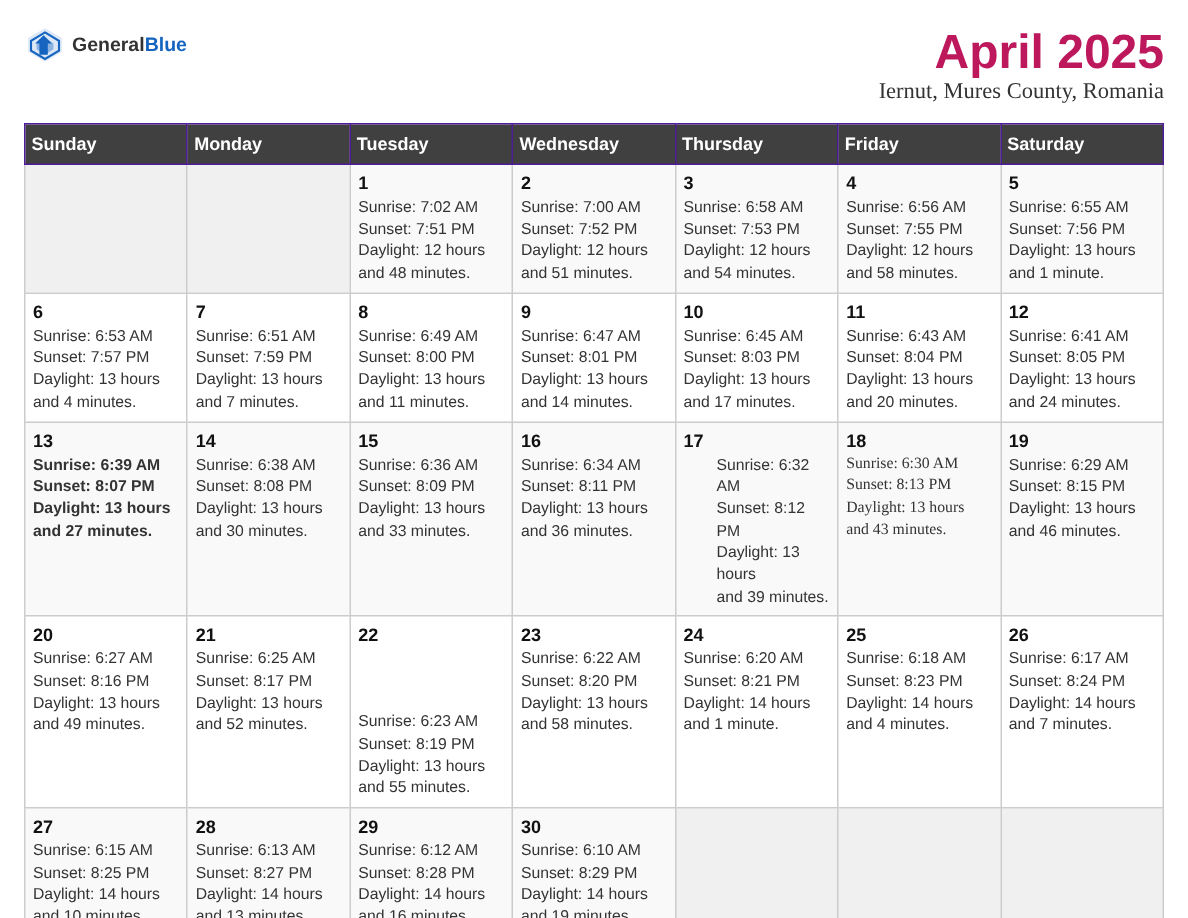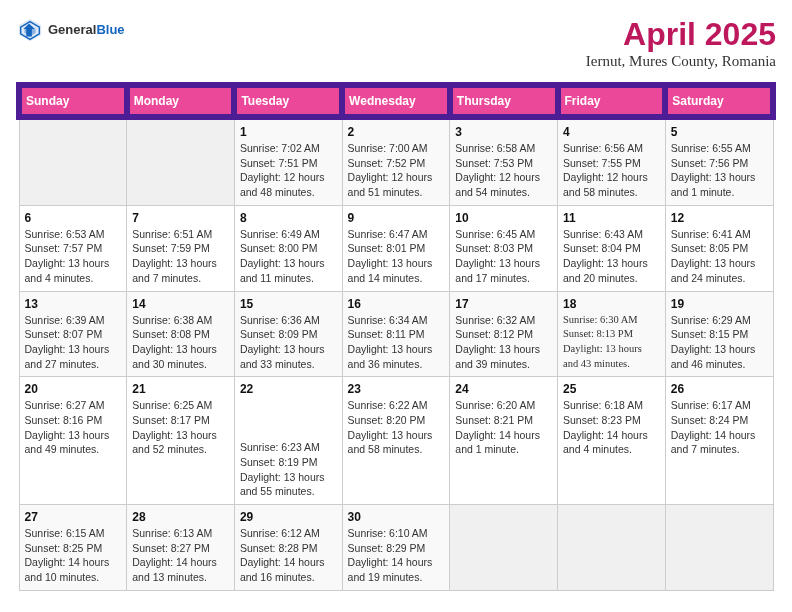--- a/index.html
+++ b/index.html
@@ -46,27 +46,27 @@
       color: #333;
       font-weight: normal;
       font-family: Liberation Serif, serif;
     }
     .calendar {
       width: 100%;
       border-collapse: collapse;
       font-size: 11px;
     }
     .calendar thead th {
-      background-color: #ec4899;
+      background-color: #404040;
       color: #fff;
       padding: 6px 4px;
       text-align: left;
       font-size: 12px;
       font-weight: bold;
-      border: 6px solid #4c1d95;
+      border: 1px solid #4c1d95;
     }
     .calendar tbody td {
       border: 1px solid #ccc;
       vertical-align: top;
       padding: 5px 5px;
       width: 107px;
       min-height: 80px;
       color: #222;
       background: #fff;
     }
@@ -213,21 +213,21 @@
           <div class="cell-day">12</div>
           <div class="cell-info" style="white-space: pre-line;">Sunrise: 6:41 AM
 Sunset: 8:05 PM
 Daylight: 13 hours
 and 24 minutes.</div>
         </td>
       </tr>
       <tr>
         <td>
           <div class="cell-day">13</div>
-          <div class="cell-info" style="white-space: pre-line;">Sunrise: 6:39 AM
+          <div class="cell-info" style="white-space: pre-line; font-weight: bold;">Sunrise: 6:39 AM
 Sunset: 8:07 PM
 Daylight: 13 hours
 and 27 minutes.</div>
         </td>
         <td>
           <div class="cell-day">14</div>
           <div class="cell-info" style="white-space: pre-line;">Sunrise: 6:38 AM
 Sunset: 8:08 PM
 Daylight: 13 hours
 and 30 minutes.</div>
@@ -241,21 +241,21 @@
         </td>
         <td>
           <div class="cell-day">16</div>
           <div class="cell-info" style="white-space: pre-line;">Sunrise: 6:34 AM
 Sunset: 8:11 PM
 Daylight: 13 hours
 and 36 minutes.</div>
         </td>
         <td>
           <div class="cell-day">17</div>
-          <div class="cell-info" style="white-space: pre-line;">Sunrise: 6:32 AM
+          <div class="cell-info" style="white-space: pre-line; margin-left: 22px;">Sunrise: 6:32 AM
 Sunset: 8:12 PM
 Daylight: 13 hours
 and 39 minutes.</div>
         </td>
         <td>
           <div class="cell-day">18</div>
           <div class="cell-info" style="white-space: pre-line; font-family: Liberation Serif, serif;">Sunrise: 6:30 AM
 Sunset: 8:13 PM
 Daylight: 13 hours
 and 43 minutes.</div>

